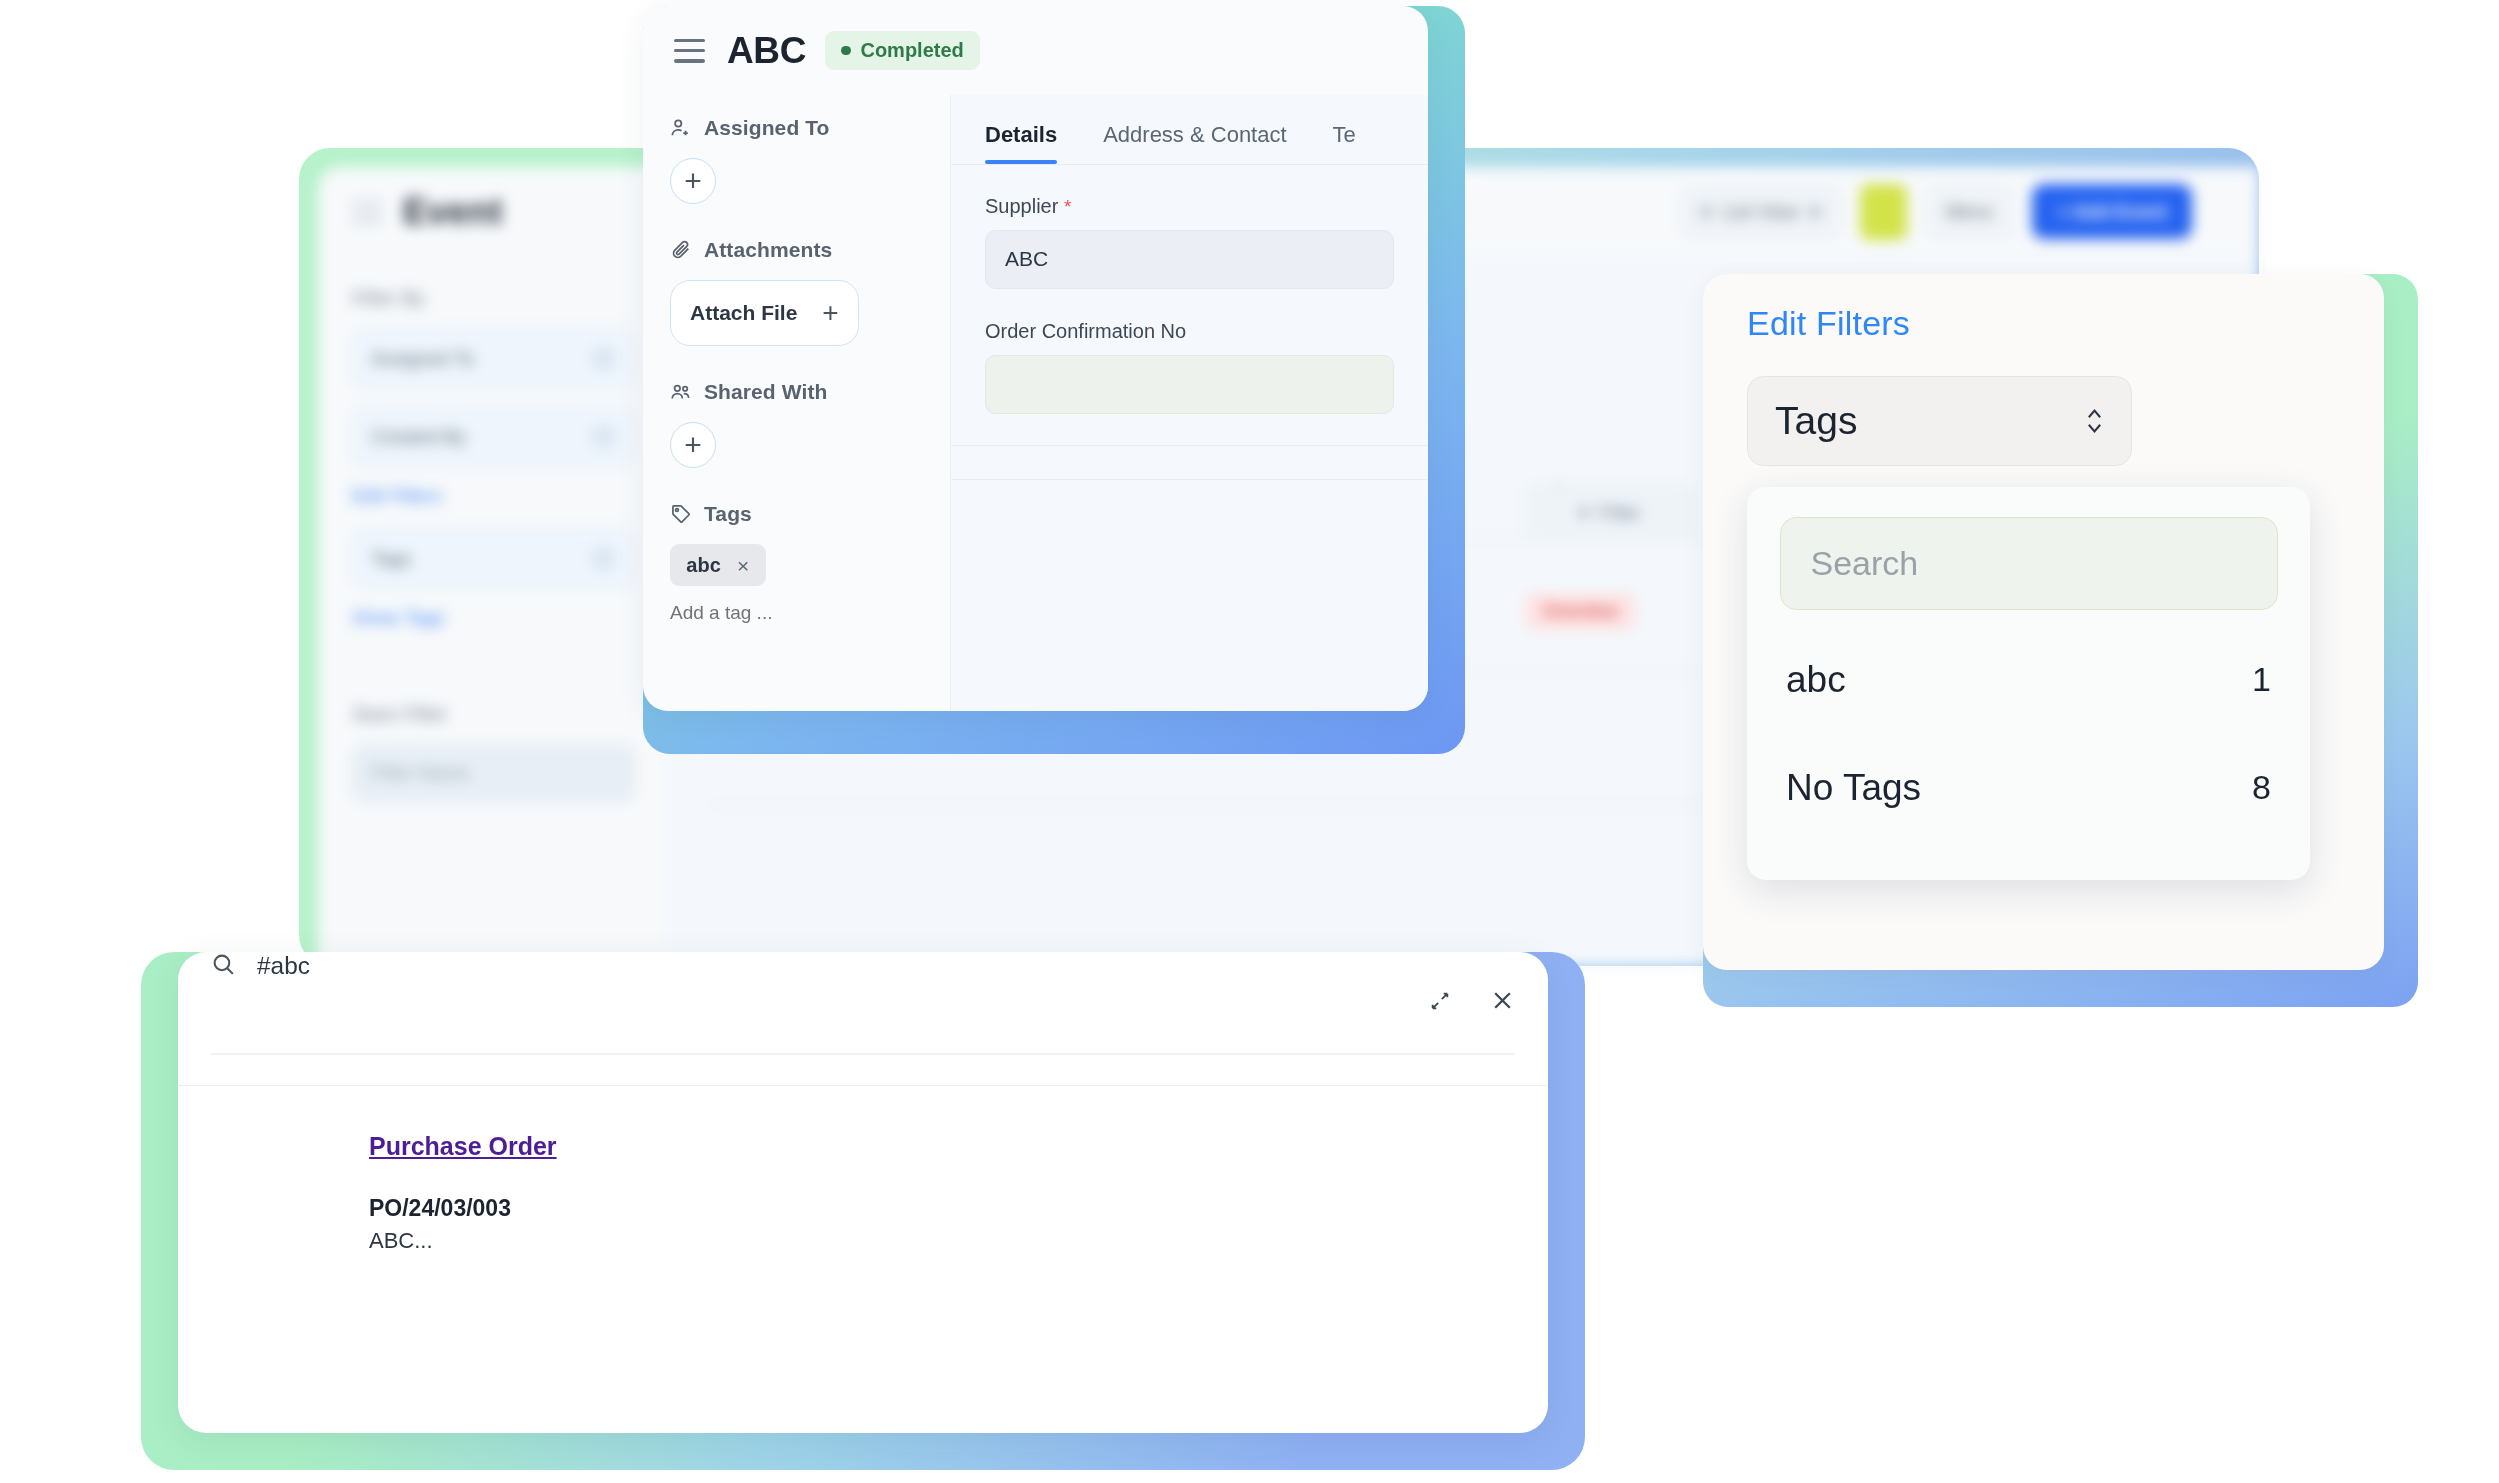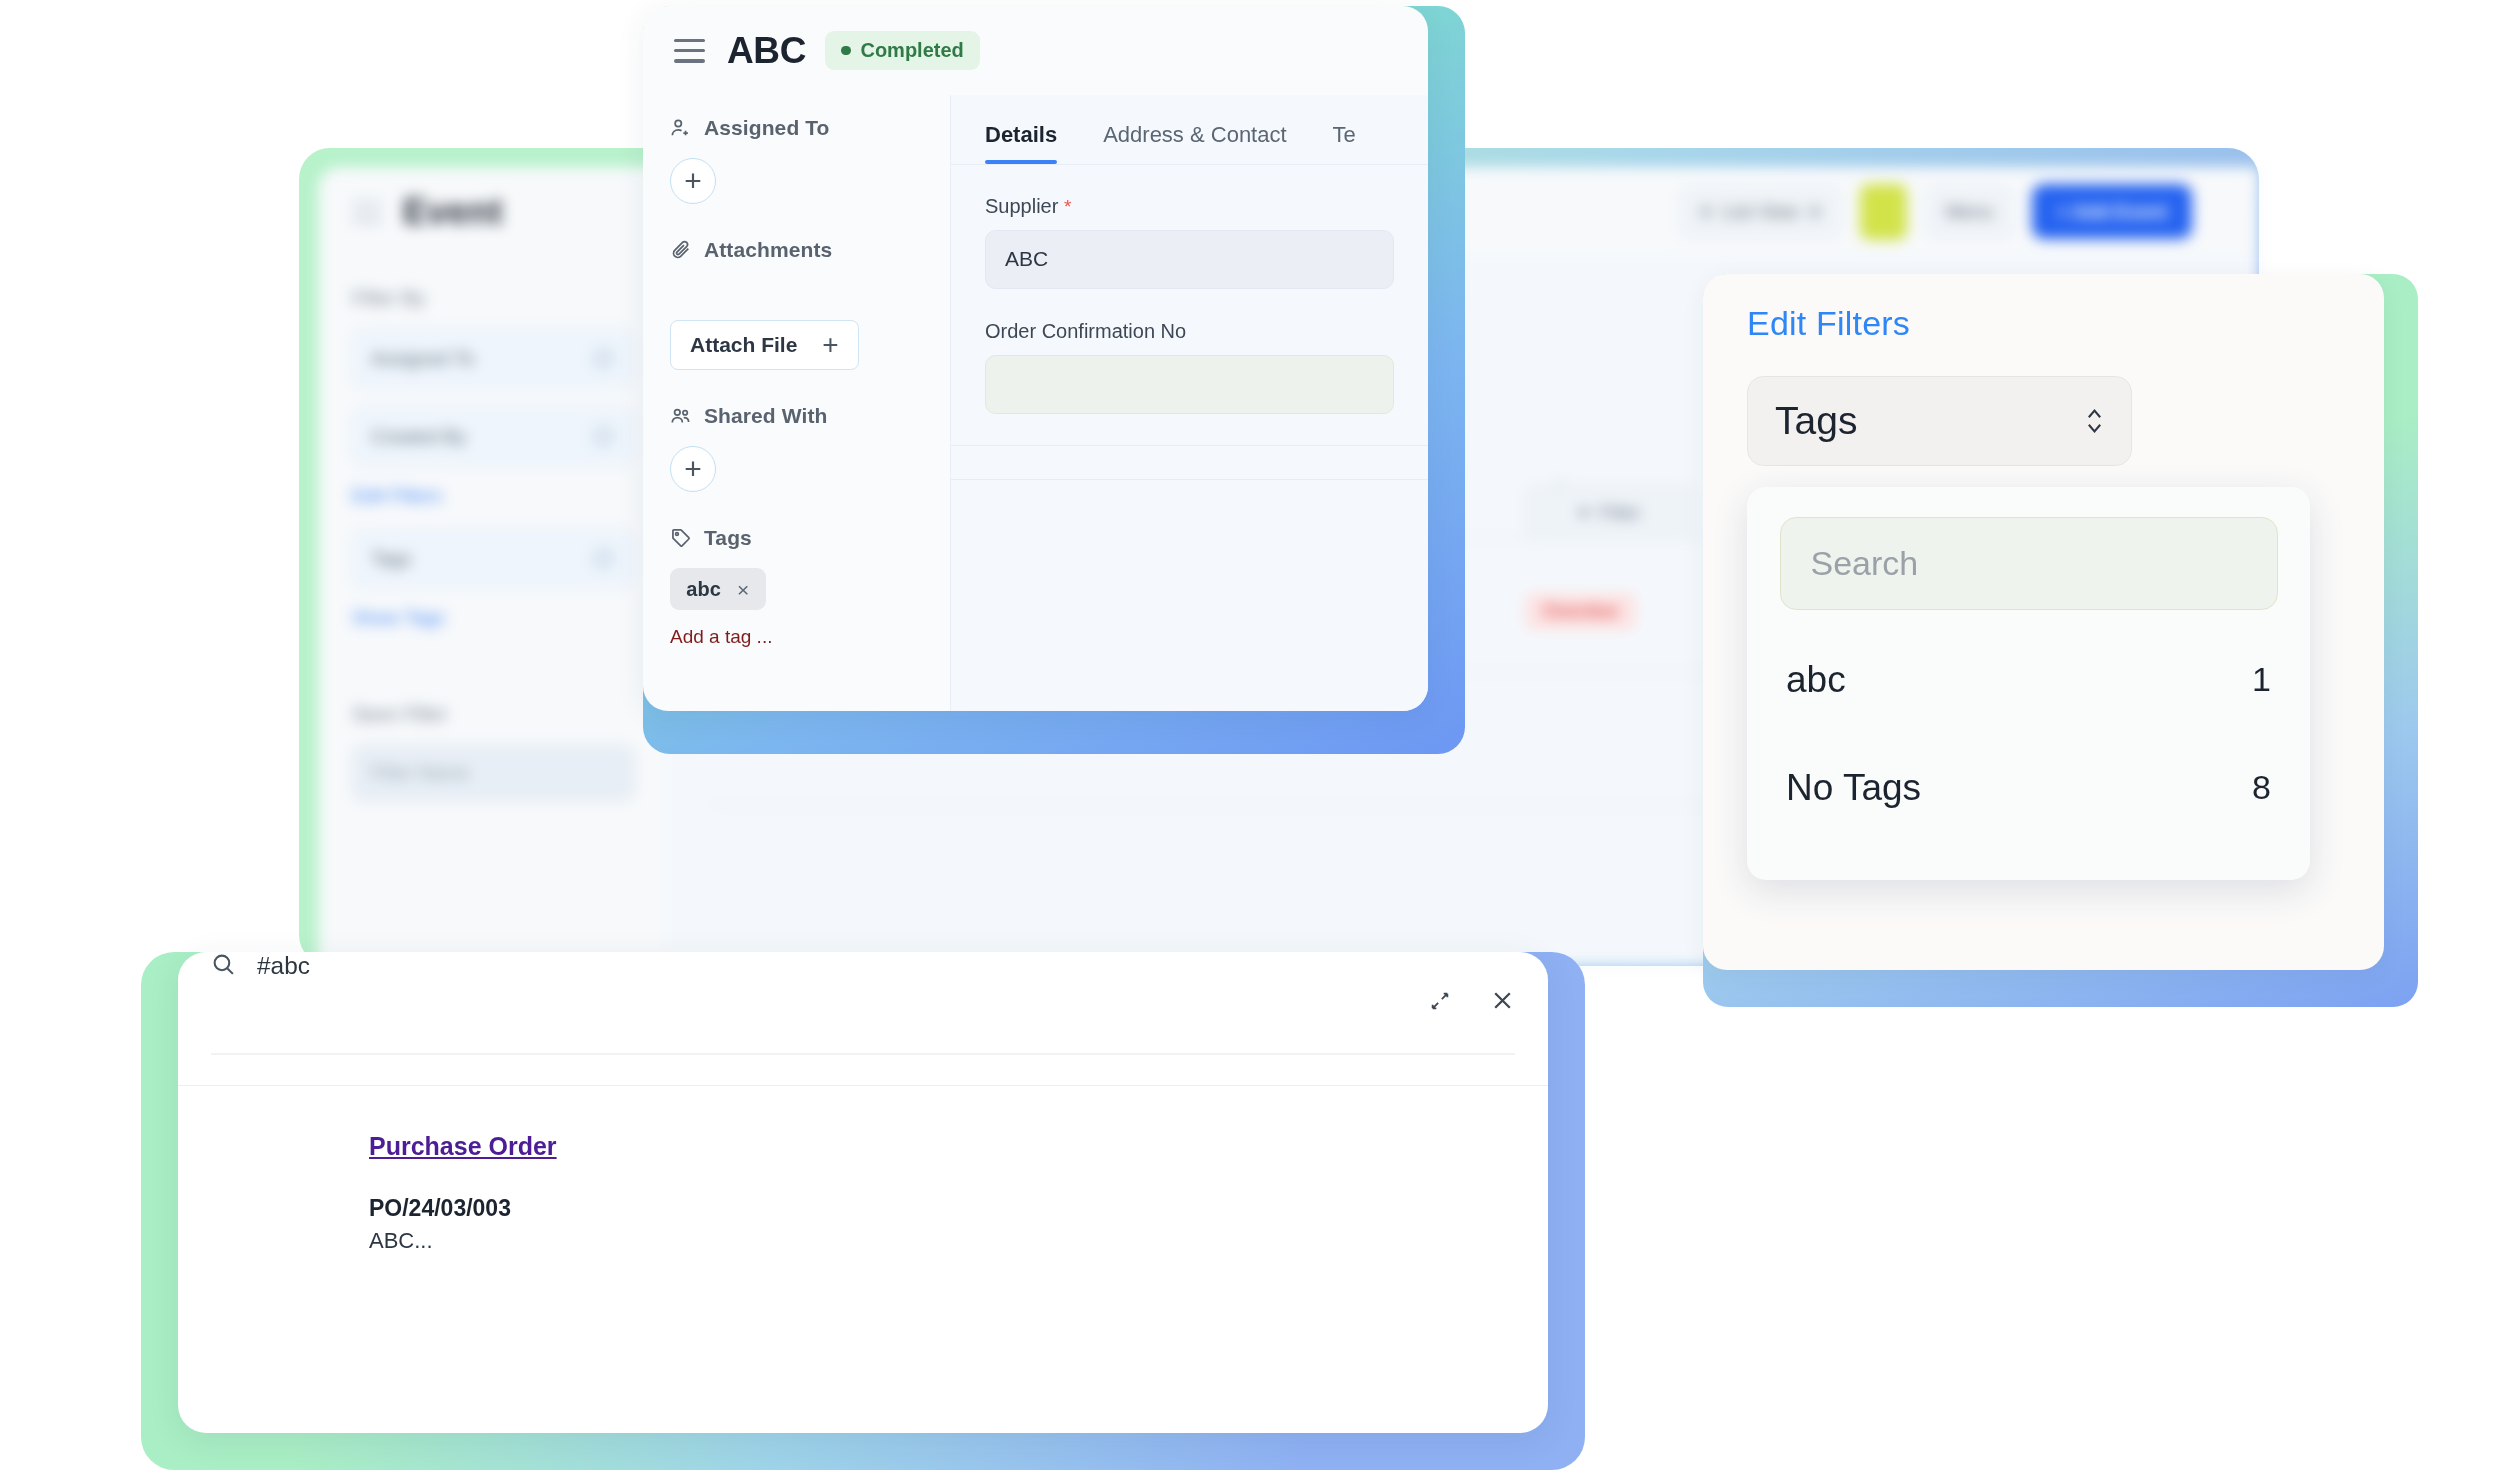--- a/index.html
+++ b/index.html
@@ -106,32 +106,32 @@
   #abc-left { width: 307px; padding: 21px 27px 0 27px; }
   .abc-sec { display:flex; align-items:center; gap: 12px; margin-bottom: 18px; }
   .abc-sec-txt { font-size: 21px; color:#59636f; font-weight:600; letter-spacing:0.1px; }
   .abc-plus-circle {
     width: 46px;height:46px;border-radius:50%;border:1.5px solid #c3e0f2;background:#fff;
     display:flex;align-items:center;justify-content:center;font-size:30px;color:#4a5560;font-weight:300;
     margin-bottom: 34px;
   }
   .abc-attach-btn {
     display:inline-flex;align-items:center;gap:25px;
-    border:1.5px solid #cfe5f5;border-radius:8px;background:#fff;
-    padding: 12px 19px; margin-bottom: 34px; margin-top: 40px;
+    border:1.5px solid #cfe5f5;border-radius:20px;background:#fff;
+    padding: 20px 19px; margin-bottom: 34px;
   }
   .abc-attach-btn span.l { font-size:21px;color:#2d3744;font-weight:600;}
   .abc-attach-btn span.p { font-size:28px;color:#4a5560;font-weight:300;line-height:.8}
   .abc-tag-chip {
     display:inline-flex;align-items:center;gap:16.3px;background:#e6e8ec;border-radius:9px;
     padding: 9.6px 16.3px; margin-bottom: 16.3px;
   }
   .abc-tag-chip .t { font-size:20px;color:#2d3744;font-weight:600;}
   .abc-tag-chip .x { font-size:21px;color:#5d6772;line-height:1;}
-  .abc-addtag { font-size:19px; color:#7f1d1d; }
+  .abc-addtag { font-size:19px; color:#737373; }
 
   #abc-right { flex:1; background:#f5f9fd; border-left:0.7px solid #eaeff5; position:relative; }
   #abc-tabs { display:flex; gap: 46px; padding: 27px 34px 0 34px; }
   .abc-tab { font-size: 22px; color:#5a6673; padding-bottom: 16.3px; position:relative; white-space:nowrap;}
   .abc-tab.active { color:#1c2430; font-weight:700; }
   .abc-tab.active:after {
     content:""; position:absolute; left:0; right:0; bottom:0; height:4.4px;
     background:#3b82f6; border-radius:2.2px;
   }
   #abc-tabs-underline { height:0.7px; background:#e7edf4; margin: 0 0 0 0;}

